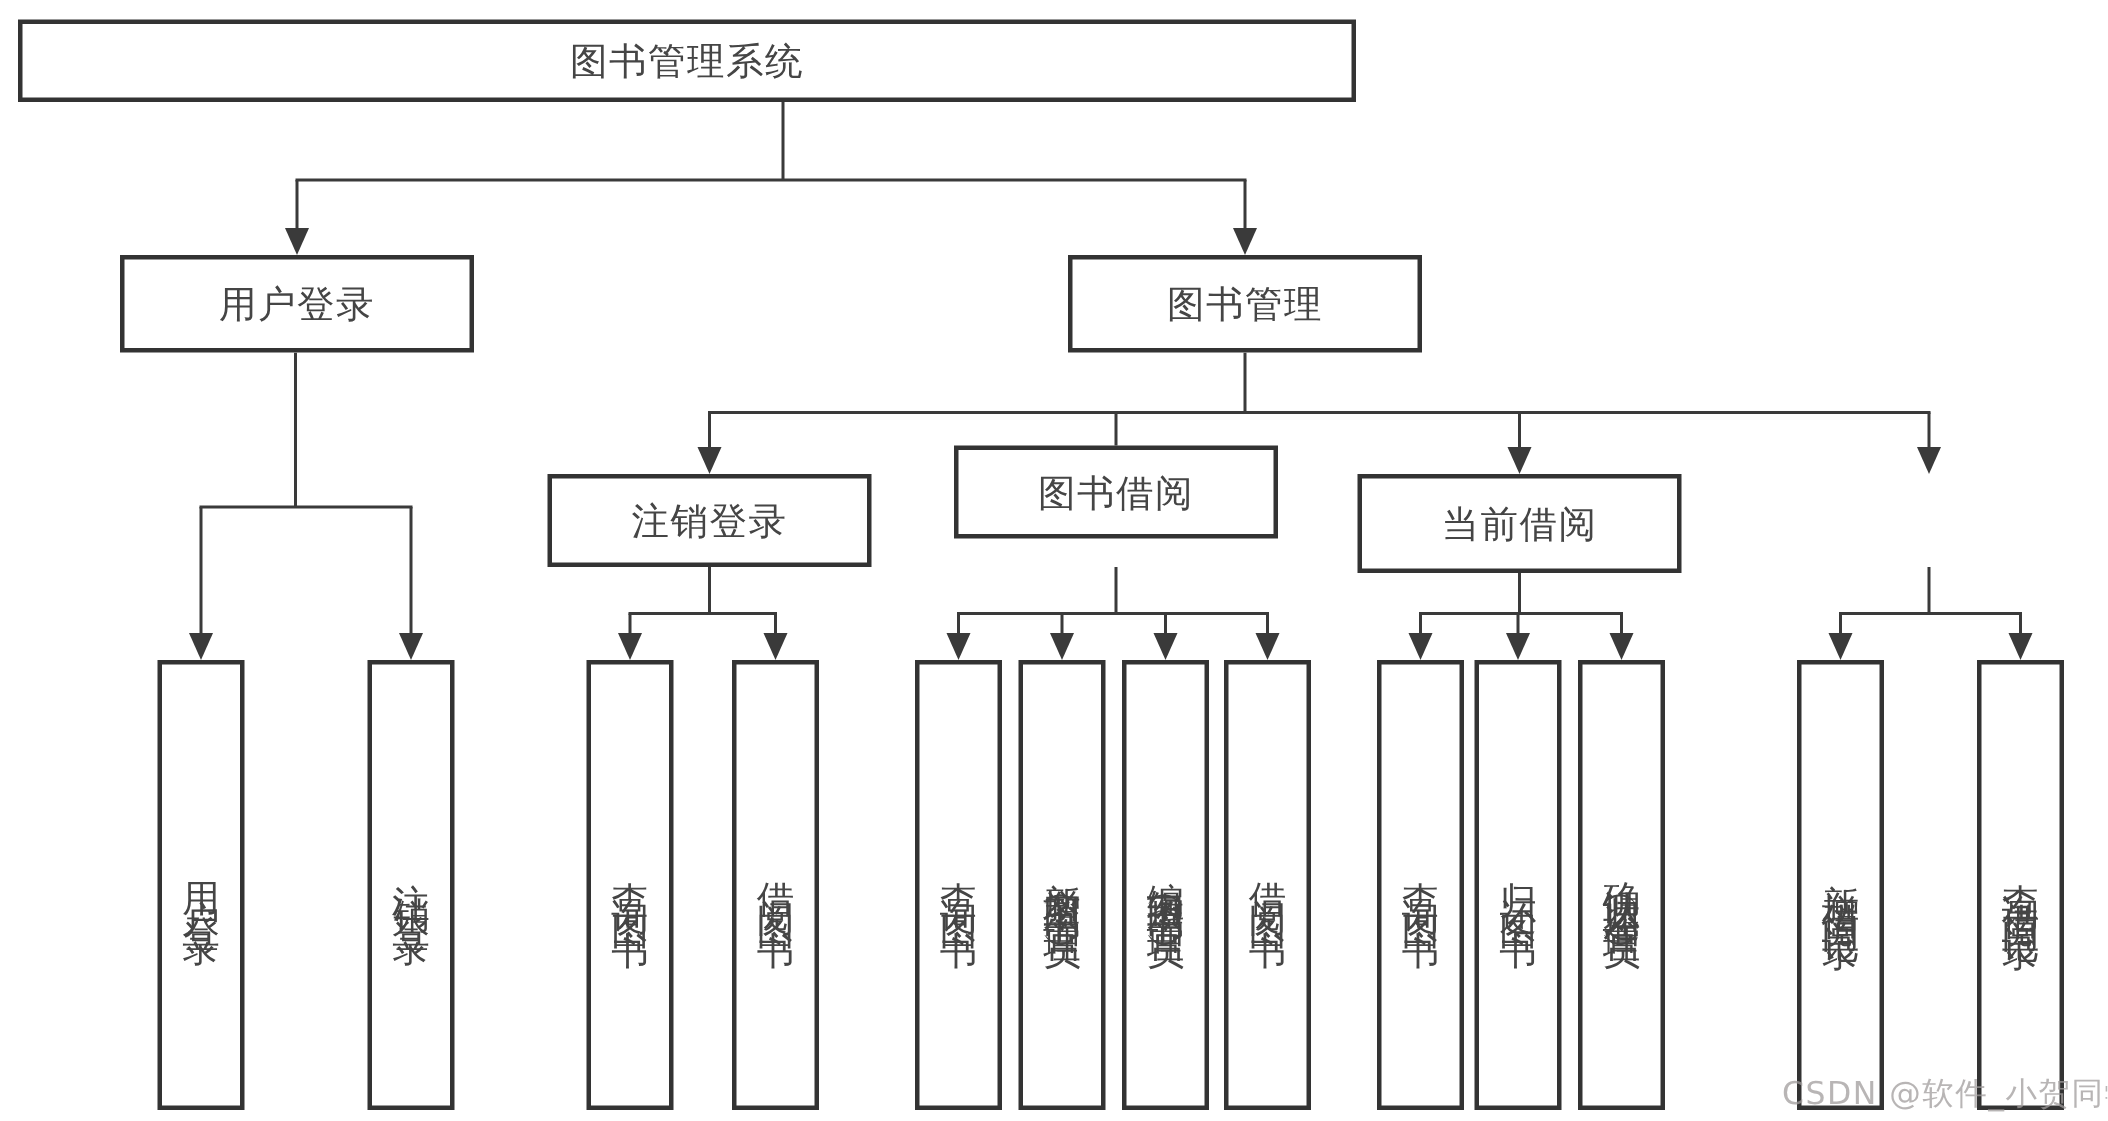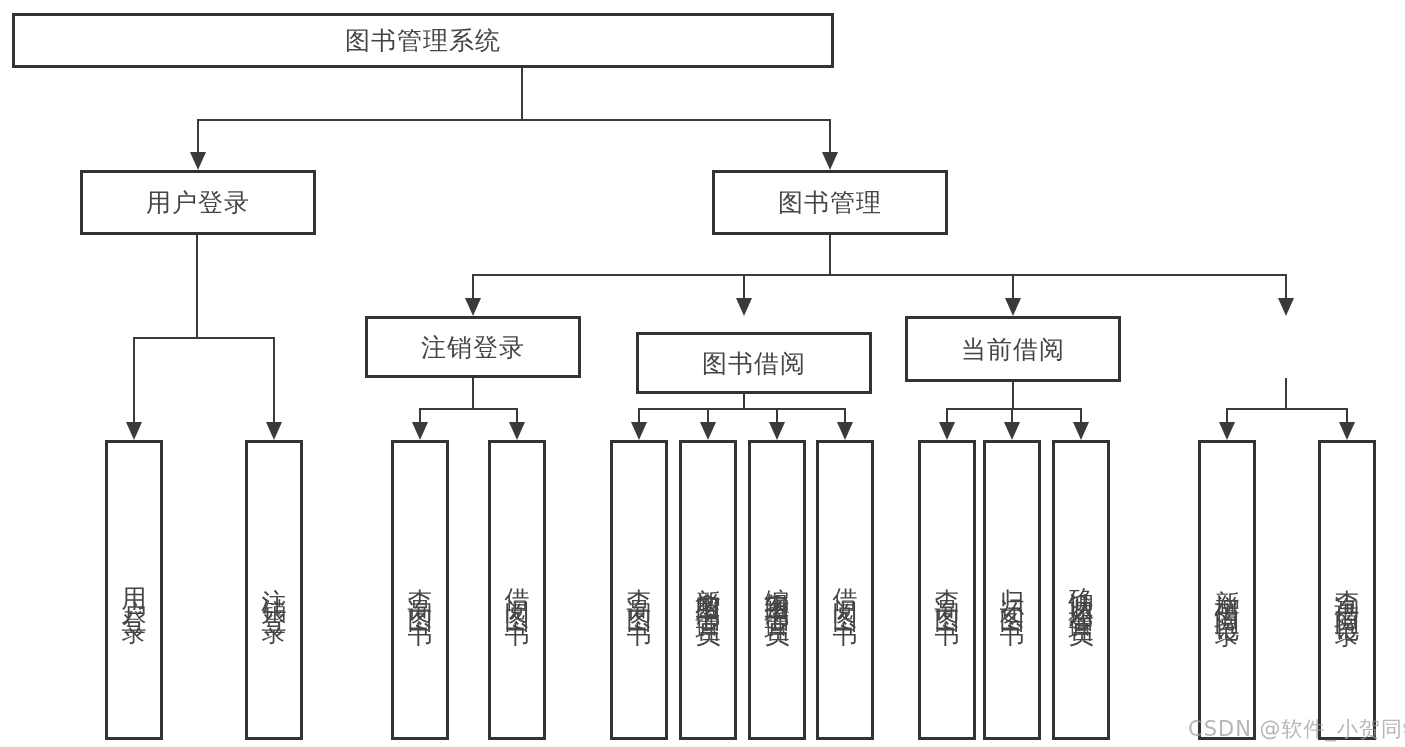--- a/index.html
+++ b/index.html
@@ -116,35 +116,35 @@
   <div class="arrow" style="left:631px;top:422px"></div>
   <div class="arrow" style="left:700px;top:422px"></div>
   <div class="arrow" style="left:769px;top:422px"></div>
   <div class="arrow" style="left:837px;top:422px"></div>
   <div class="arrow" style="left:939px;top:422px"></div>
   <div class="arrow" style="left:1004px;top:422px"></div>
   <div class="arrow" style="left:1073px;top:422px"></div>
   <div class="arrow" style="left:1219px;top:422px"></div>
   <div class="arrow" style="left:1339px;top:422px"></div>
 
-  <div class="node" style="left:12px;top:13px;width:822px;height:55px">
+  <div class="node" style="left:12px;top:13px;width:892px;height:55px">
     <span>图书管理系统</span>
   </div>
 
   <div class="node" style="left:80px;top:170px;width:236px;height:65px">
     <span>用户登录</span>
   </div>
   <div class="node" style="left:712px;top:170px;width:236px;height:65px">
     <span>图书管理</span>
   </div>
 
   <div class="node" style="left:365px;top:316px;width:216px;height:62px">
     <span>注销登录</span>
   </div>
-  <div class="node" style="left:636px;top:332px;width:236px;height:62px">
+  <div class="node" style="left:636px;top:297px;width:216px;height:62px">
     <span>图书借阅</span>
   </div>
   <div class="node" style="left:905px;top:316px;width:216px;height:66px">
     <span>当前借阅</span>
   </div>
 
   <div class="node leaf" style="left:105px">
     <span class="vt">用户登录</span>
   </div>
   <div class="node leaf" style="left:245px">

